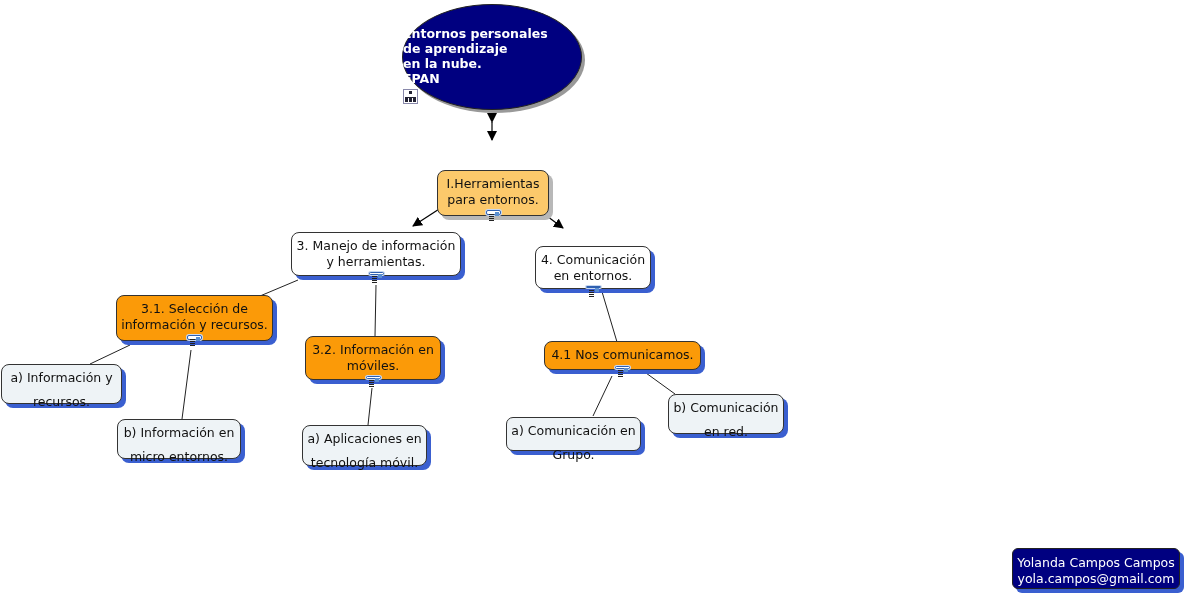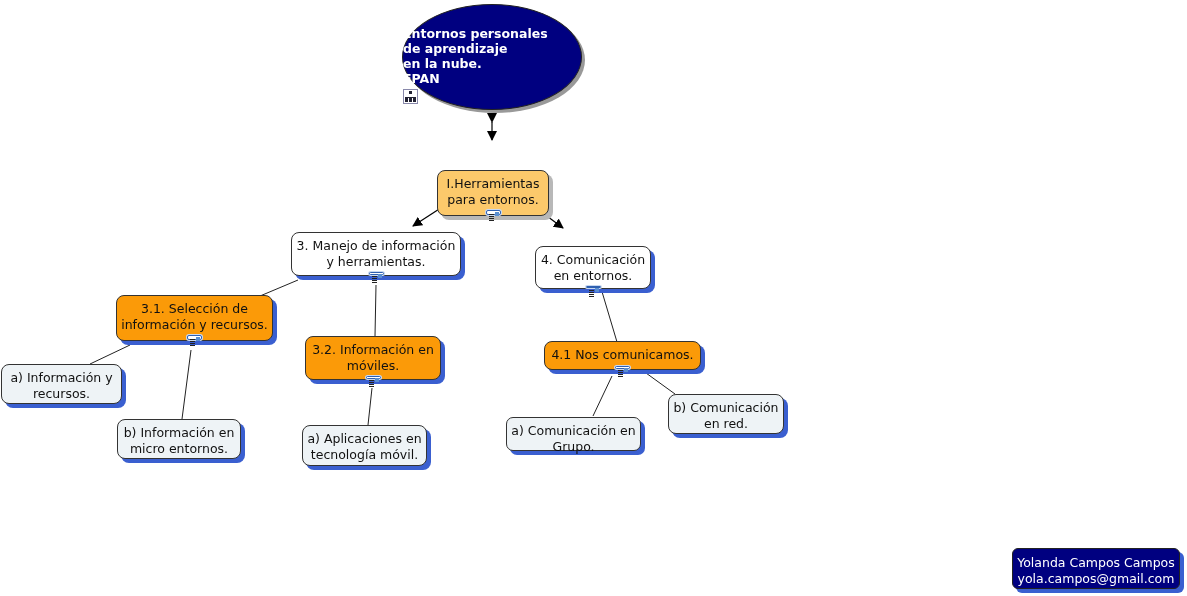--- a/index.html
+++ b/index.html
@@ -1,20 +1,20 @@
 <!DOCTYPE html>
 <html><head>
 <meta charset="utf-8">
 <style>
   html,body{margin:0;padding:0;background:#ffffff;}
   body{width:1187px;height:596px;position:relative;overflow:hidden;font-family:"DejaVu Sans","Liberation Sans",sans-serif;}
   svg.links{position:absolute;left:0;top:0;width:1187px;height:596px;}
   .node{position:absolute;box-sizing:border-box;border:1px solid #333;border-radius:8px;text-align:center;font-size:12.5px;line-height:16px;color:#111;box-shadow:4px 4px 0 #3a5fd0;display:flex;flex-direction:column;align-items:center;justify-content:flex-start;padding-top:5px;}
   .white{background:#ffffff;}
-  .light{background:#eef3f6;}
+  .light{background:#eef3f6;gap:8px;}
   .orange{background:#fb9a08;}
   .peach{background:#fcc96b;box-shadow:4px 4px 0 #b8b8b8;}
   .root{position:absolute;left:402px;top:4px;width:180px;height:106px;border-radius:50%;background:#000080;border:1px solid #222;box-shadow:3px 3px 0 #999;color:#fff;font-weight:bold;font-size:12.5px;line-height:15px;text-align:left;box-sizing:border-box;padding-top:21px;}
   .doc{display:inline-block;width:13px;height:14px;border:1px solid #3060b0;background:#fff;border-radius:2px;margin-top:2px;position:relative;box-shadow:0 0 0 1px #c8d8f0;}
   .doc::before{content:"";position:absolute;left:2px;top:3px;width:5px;height:8px;background:repeating-linear-gradient(#222 0 1px,transparent 1px 2px);}
   .doc::after{content:"";position:absolute;right:1px;top:1px;width:4px;height:4px;background:#5a8fd0;}
   .orgicon{display:inline-block;width:13px;height:13px;background:#fff;border:1px solid #88a;margin-top:3px;position:relative;}
   .orgicon::before{content:"";position:absolute;left:5px;top:1px;width:3px;height:3px;background:#223;}
   .orgicon::after{content:"";position:absolute;left:1px;top:7px;width:11px;height:4px;border-top:1px solid #223;background:linear-gradient(90deg,#223 0 3px,transparent 3px 4px,#223 4px 7px,transparent 7px 8px,#223 8px 11px);}
   .footer{position:absolute;left:1012px;top:548px;width:168px;height:41px;background:#000080;border-radius:6px;border:1px solid #222;box-shadow:4px 4px 0 #3a5fd0;color:#fff;font-size:12.5px;line-height:16px;text-align:center;box-sizing:border-box;padding-top:6px;}

